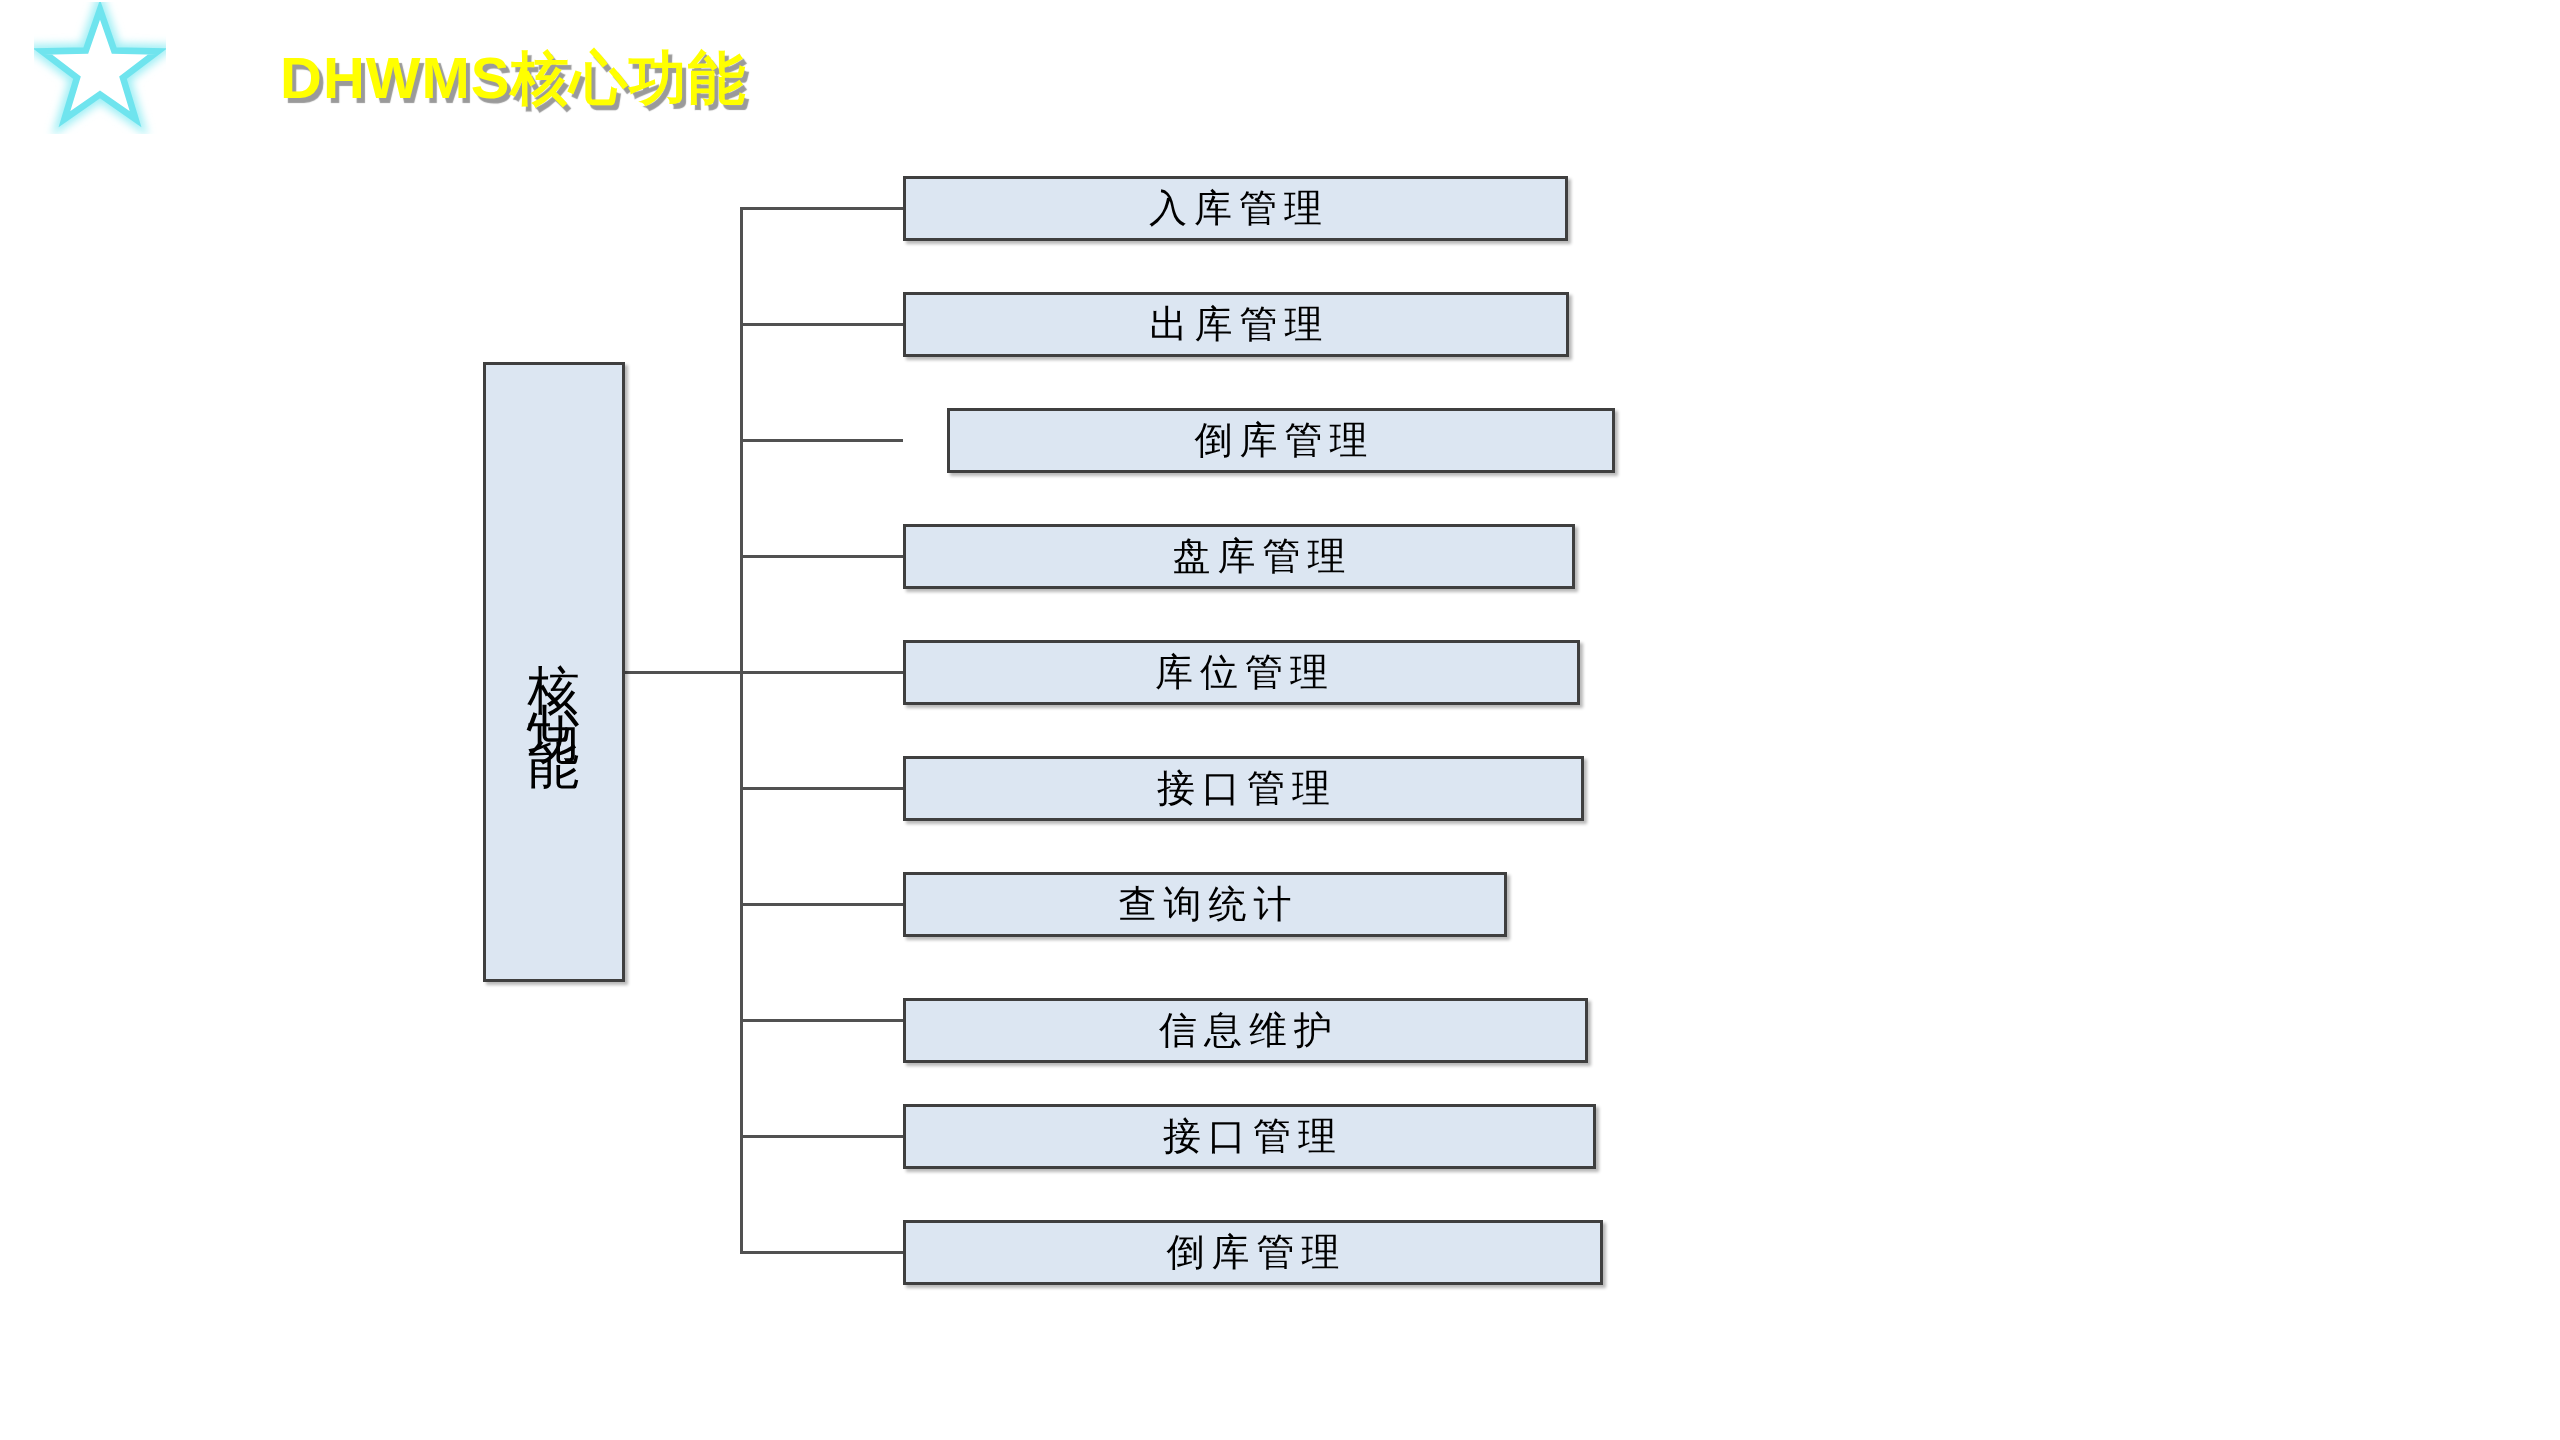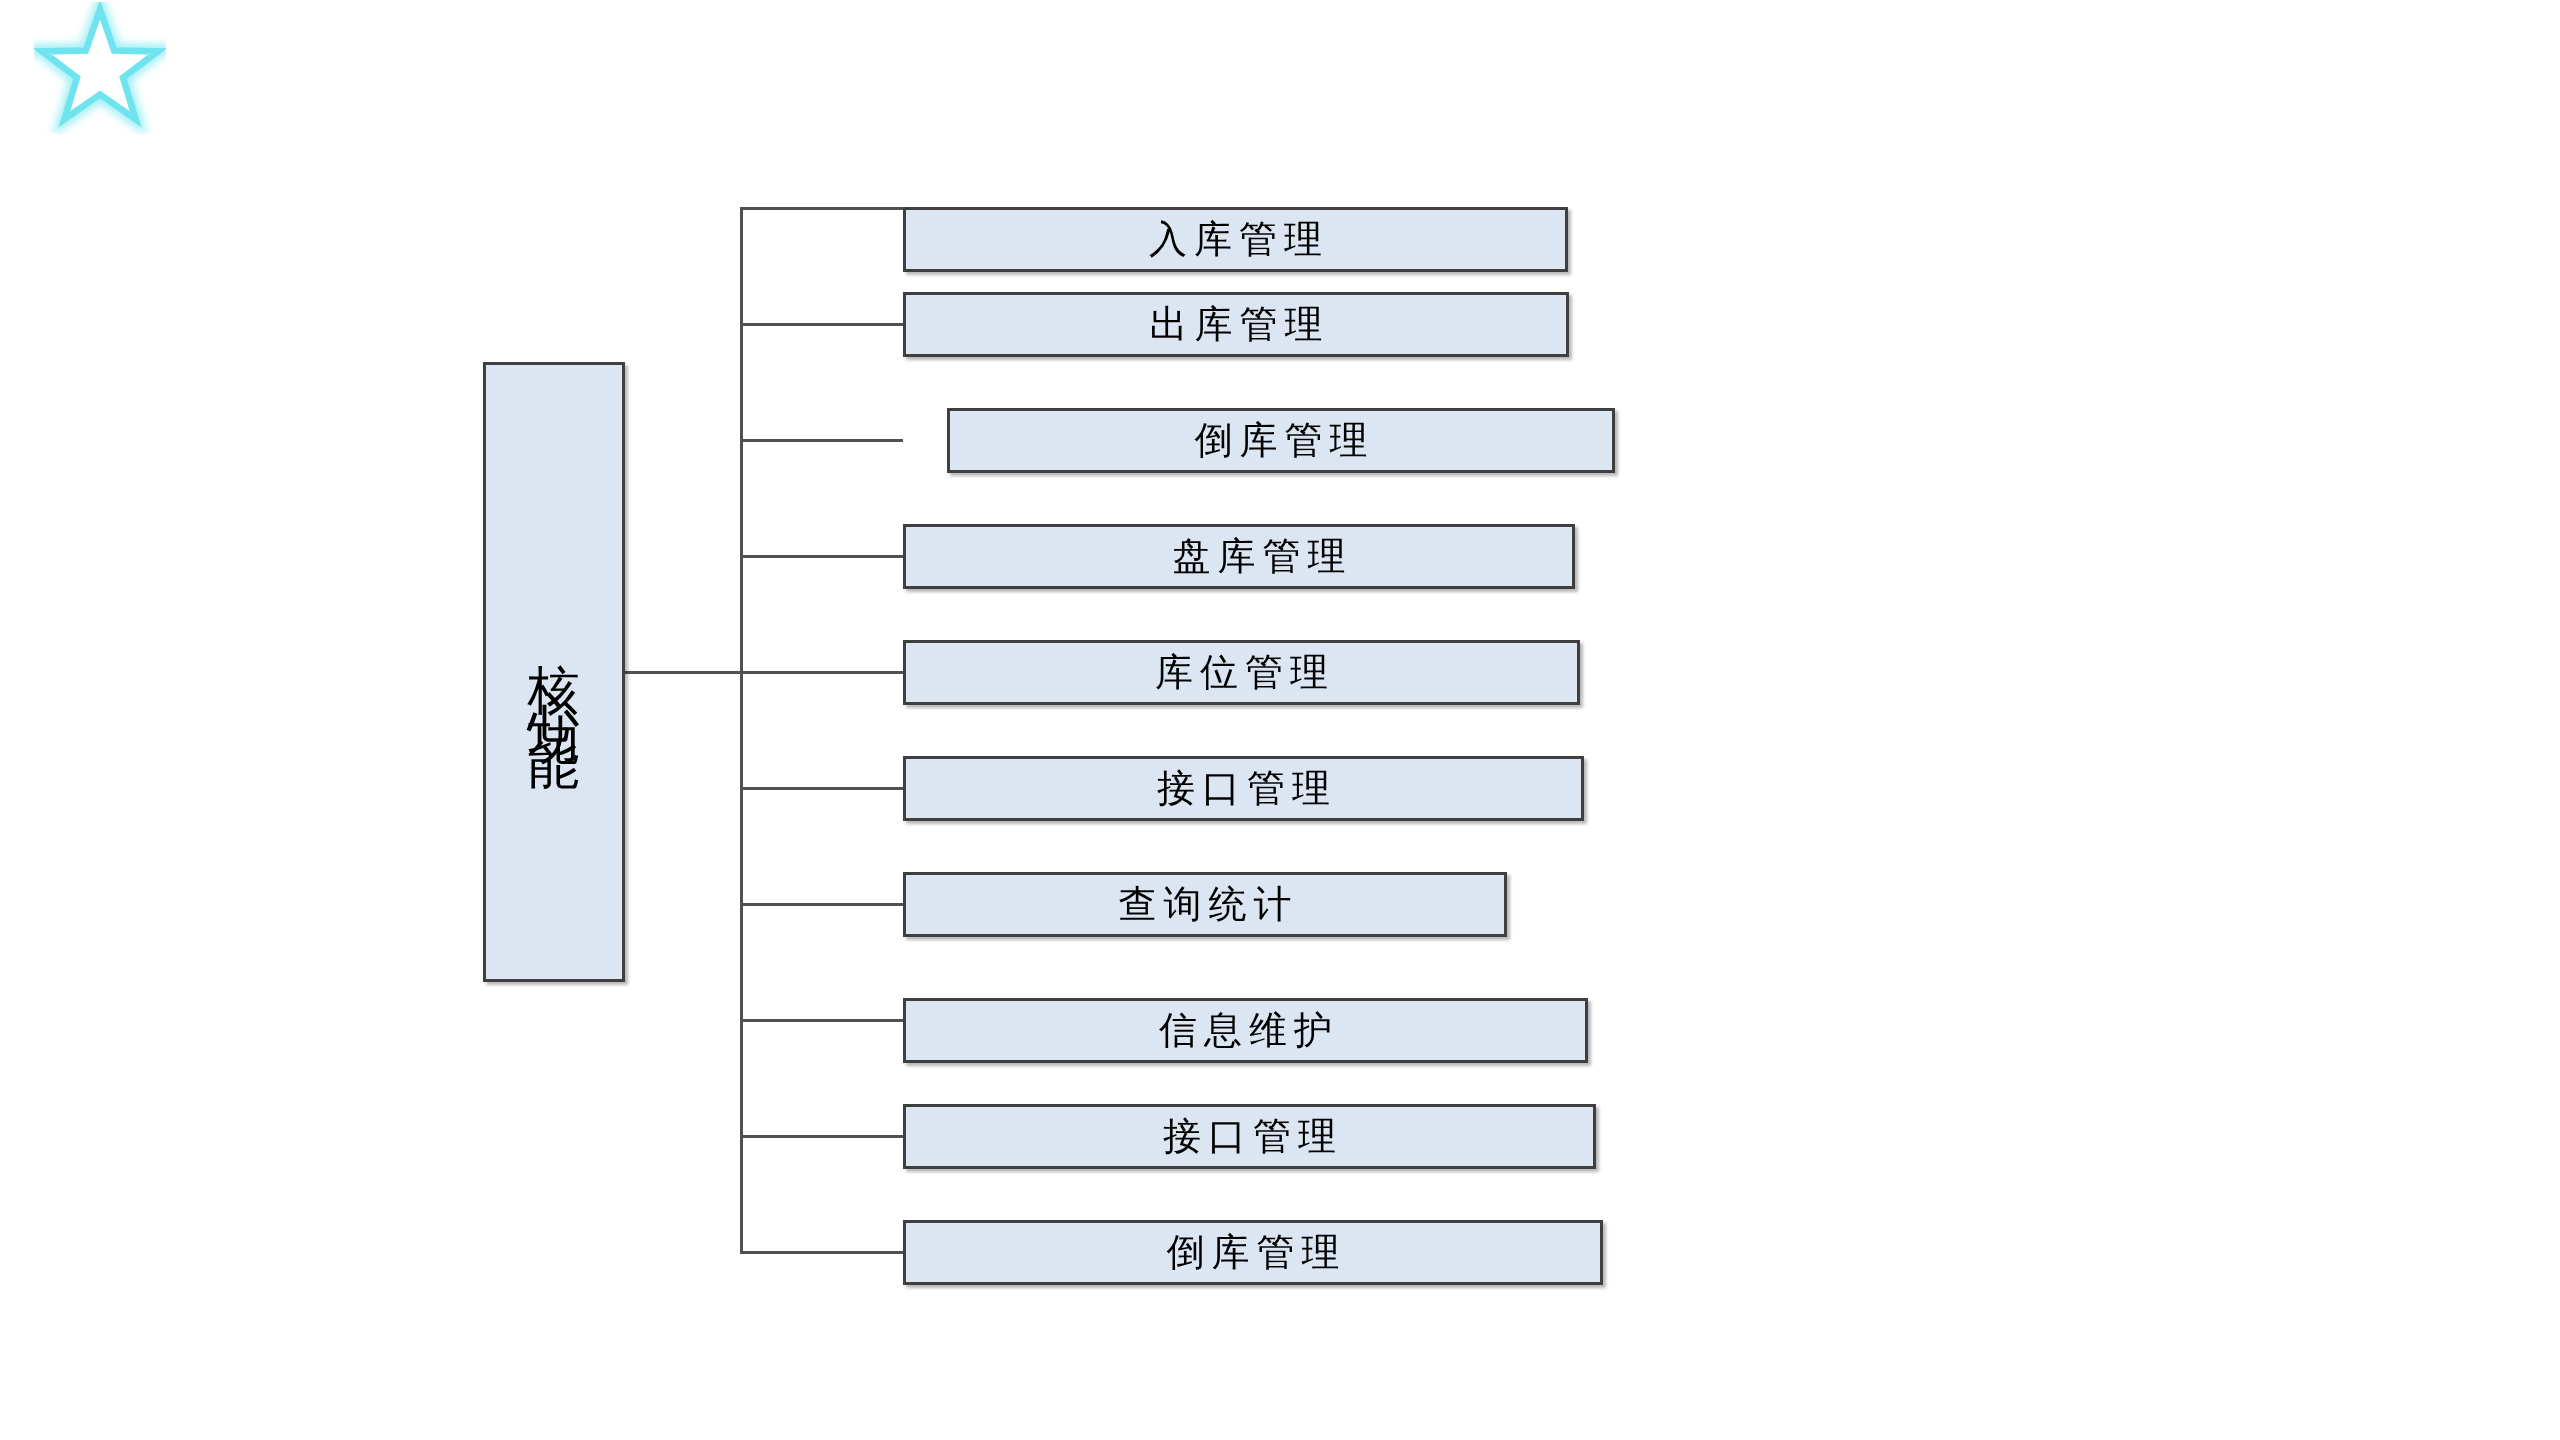--- a/index.html
+++ b/index.html
@@ -59,21 +59,21 @@
     letter-spacing:25px;
     line-height:1;
   }
   .child-box{
     left:903px;height:65px;
     font-family:"DejaVu Serif","Liberation Serif",serif;
     font-size:38px;
     letter-spacing:7px;
     text-indent:7px;
   }
-  .child-box:nth-of-type(1){top:176px;width:665px;margin-top:31px;}
+  .child-box:nth-of-type(1){top:176px;width:665px;}
   .child-box:nth-of-type(2){top:292px;width:666px;}
   .child-box:nth-of-type(3){top:408px;width:668px;margin-left:44px;}
   .child-box:nth-of-type(4){top:524px;width:672px;padding-left:40px;}
   .child-box:nth-of-type(5){top:640px;width:677px;}
   .child-box:nth-of-type(6){top:756px;width:681px;}
   .child-box:nth-of-type(7){top:872px;width:604px;text-align:center;}
   .child-box:nth-of-type(8){top:988px;width:685px;margin-top:10px;}
   .child-box:nth-of-type(9){top:1104px;width:693px;}
   .child-box:nth-of-type(10){top:1220px;width:700px;}
 </style>
@@ -85,20 +85,21 @@
   <svg id="star" viewBox="0 0 120 120" xmlns="http://www.w3.org/2000/svg">
     <defs>
       <filter id="glow" x="-40%" y="-40%" width="180%" height="180%">
         <feGaussianBlur stdDeviation="4"></feGaussianBlur>
       </filter>
     </defs>
     <polygon points="60,7 72.9,44.2 112.3,45 80.9,68.8 92.3,106.5 60,84 27.7,106.5 39.1,68.8 7.7,45 47.1,44.2" fill="none" stroke="#9FEFF5" stroke-width="13" stroke-linejoin="miter" filter="url(#glow)"></polygon>
     <polygon points="60,7 72.9,44.2 112.3,45 80.9,68.8 92.3,106.5 60,84 27.7,106.5 39.1,68.8 7.7,45 47.1,44.2" fill="#ffffff" stroke="#6FE4EE" stroke-width="6" stroke-linejoin="miter"></polygon>
   </svg>
 
+  <div id="title">DHWMS核心功能</div>
 
   <div id="trunk" class="connector"></div>
   <div id="root-line" class="connector"></div>
   <div>
     <div class="connector branch"></div>
     <div class="connector branch"></div>
     <div class="connector branch"></div>
     <div class="connector branch"></div>
     <div class="connector branch"></div>
     <div class="connector branch"></div>

